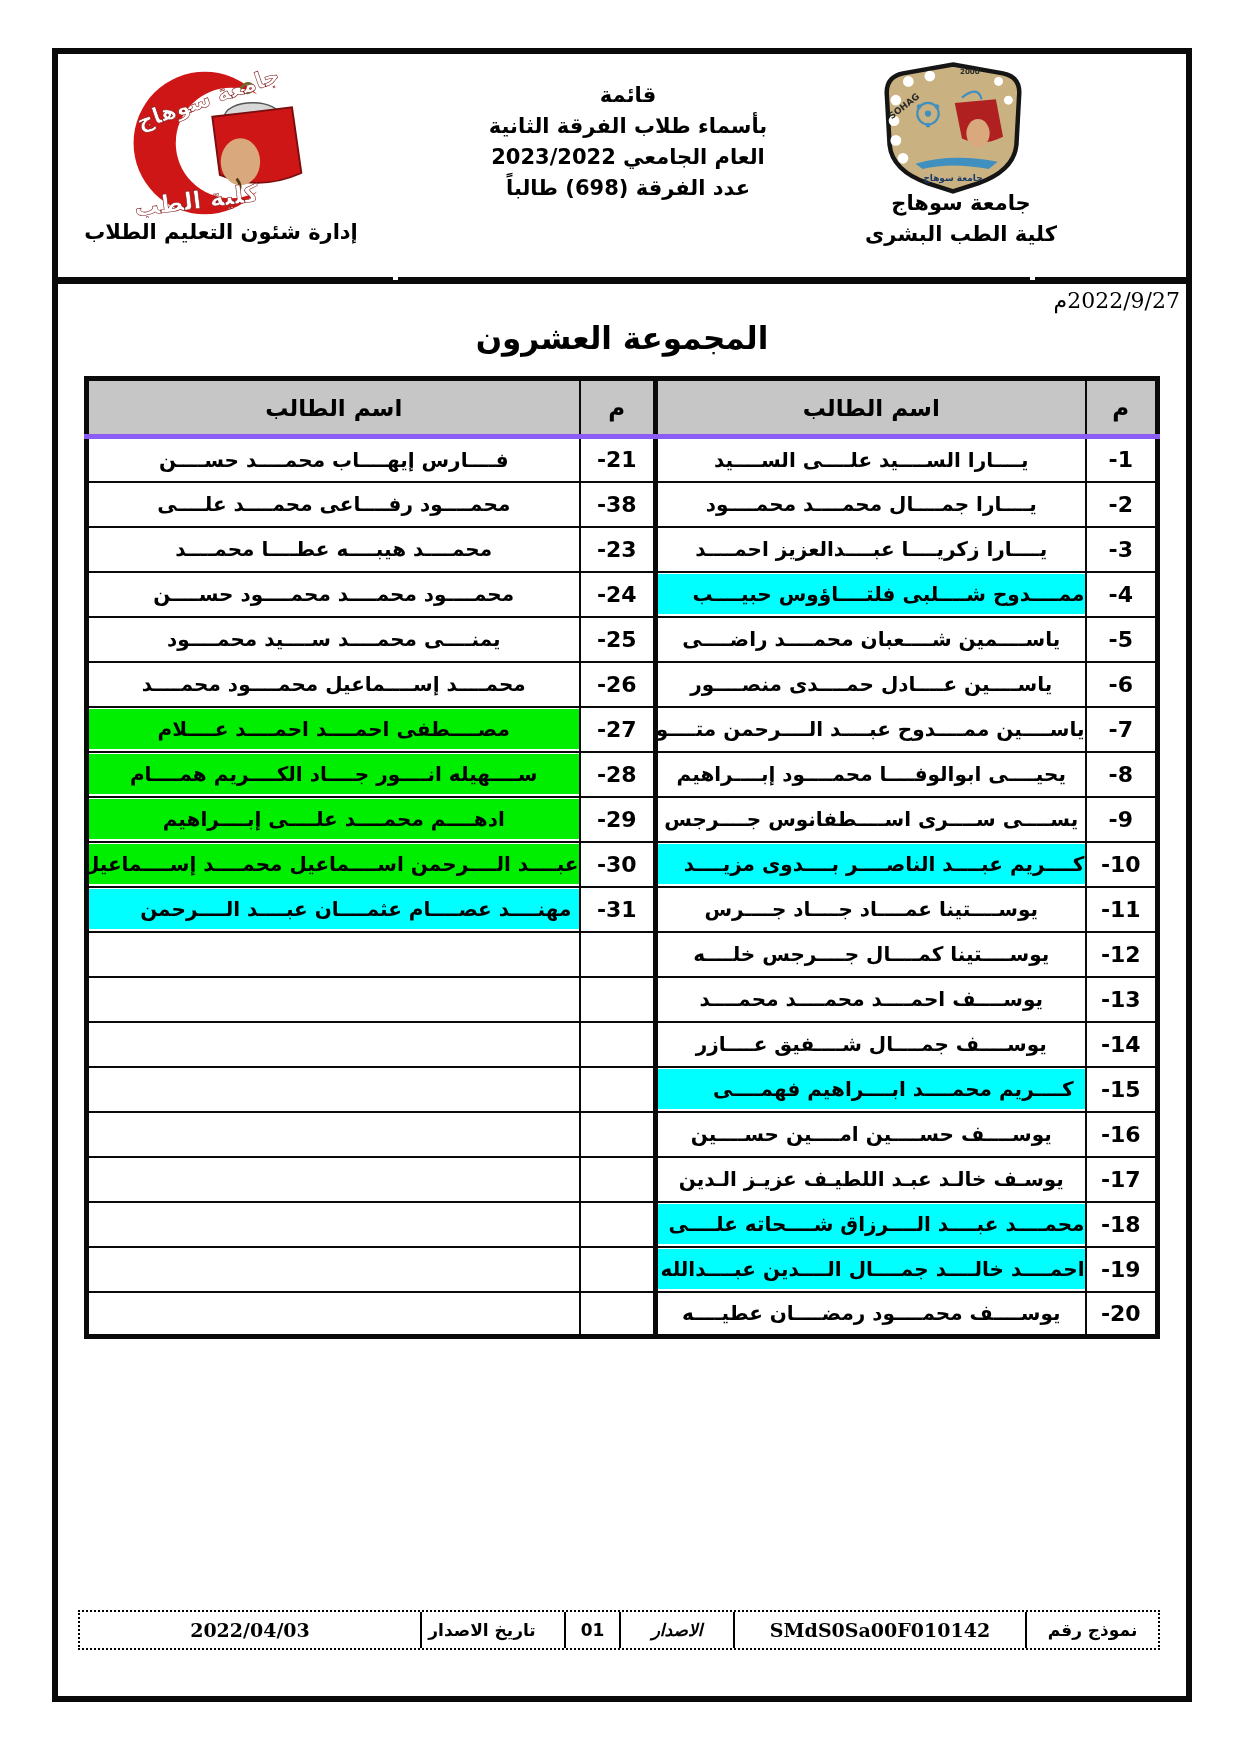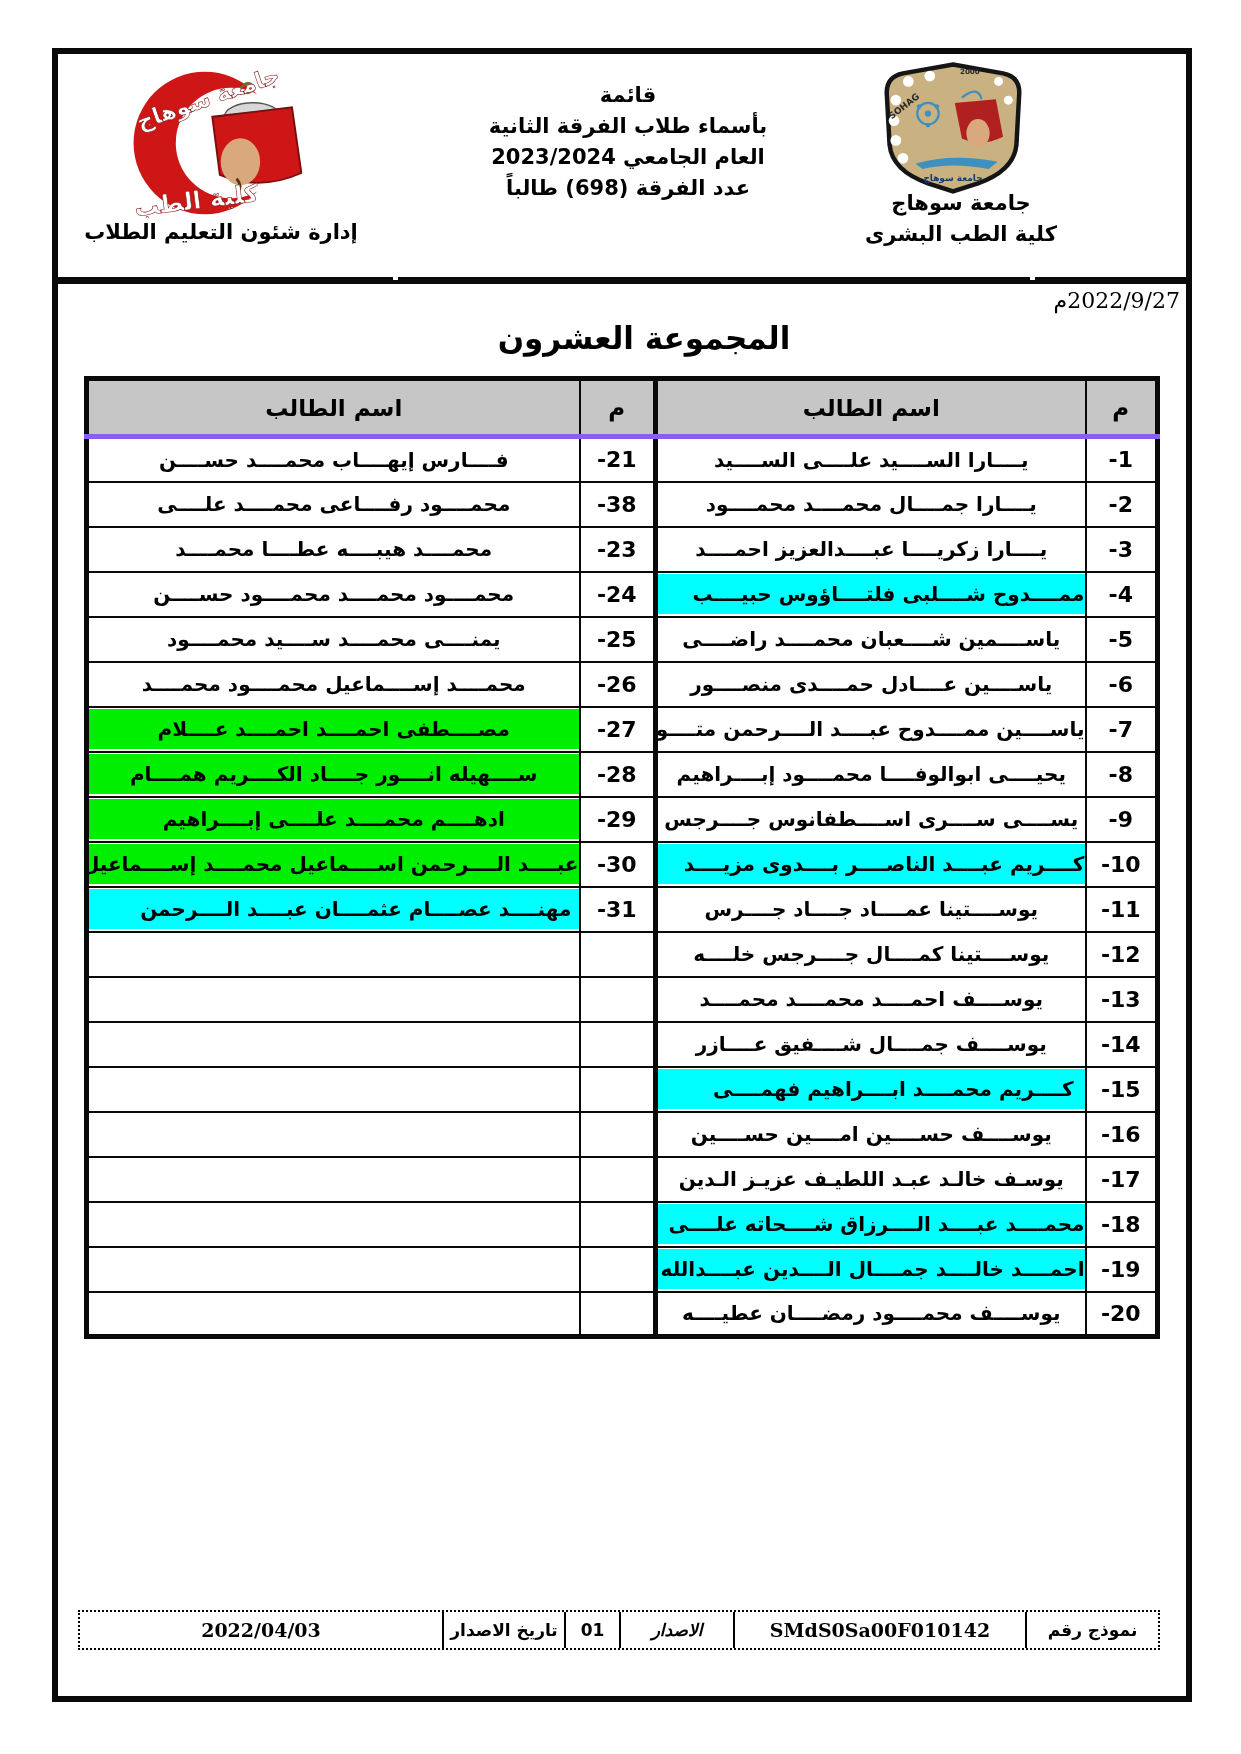--- a/index.html
+++ b/index.html
@@ -38,21 +38,21 @@
     font-weight:bold;font-size:21px;line-height:31px;
   }
   .hrule{position:absolute;left:0;top:223px;width:100%;height:7px;background:#0a0a0a;}
   .hrule .tick{position:absolute;top:0;width:5px;height:3px;background:#fff;}
   .date-line{
     position:absolute;top:234px;right:6px;font-size:22px;font-weight:normal;
     font-family:"DejaVu Serif","Liberation Serif",serif;direction:rtl;
   }
   .group-title{
     position:absolute;top:266px;left:0;width:100%;text-align:center;
-    font-weight:bold;font-size:31px;margin-left:22px;
+    font-weight:bold;font-size:31px;
   }
   
   table.students{
     position:absolute;left:26px;top:322px;width:1076px;
     border-collapse:collapse;table-layout:fixed;
     border:5px solid #0a0a0a;direction:rtl;
   }
   table.students th,table.students td{border:2px solid #0a0a0a;}
   table.students th{
     background:var(--header-row-bg);height:58px;font-size:23px;font-weight:bold;
@@ -78,21 +78,21 @@
     font-weight:bold;font-size:17px;
   }
   .footer-bar .fcell{
     display:flex;align-items:center;justify-content:center;
     border-left:2px solid #000;padding:0 6px;white-space:nowrap;
   }
   .footer-bar .fcell:last-child{border-left:none;}
   .f-form-label{width:133px;}
   .f-form-value{width:292px;direction:ltr;font-family:"DejaVu Serif","Liberation Serif",serif;font-size:19px;}
   .f-issue-label{width:114px;font-style:italic;}
-  .f-issue-value{width:55px;direction:ltr;}
+  .f-issue-value{width:55px;direction:ltr;margin-left:22px;}
   .f-issuedate-label{width:122px;}
   .f-issuedate-value{flex:1;justify-content:flex-start;direction:ltr;
     font-family:"DejaVu Serif","Liberation Serif",serif;font-size:19px;padding-right:22px;}
   
   .crescent-body{fill:var(--crescent-red);}
   .shield-body{fill:var(--shield-tan);stroke:#151515;stroke-width:5px;}
   .shield-red{fill:var(--shield-red);}
   .shield-blue{fill:none;stroke:var(--shield-blue);stroke-width:2.5px;}
   .shield-blue-fill{fill:var(--shield-blue);}
   svg text{font-family:"DejaVu Sans","Liberation Sans",sans-serif;}
@@ -144,21 +144,21 @@
     <text x="90" y="136" text-anchor="middle" font-size="10" font-weight="bold" fill="#1a3a6a">جامعة سوهاج</text>
   </svg>
   <div class="univ-label">
     <div>جامعة سوهاج</div>
     <div>كلية الطب البشرى</div>
   </div>
 
   <div class="center-block">
     <div>قائمة</div>
     <div>بأسماء طلاب الفرقة الثانية</div>
-    <div>العام الجامعي 2023/2024</div>
+    <div>العام الجامعي 2023/2022</div>
     <div>عدد الفرقة (698) طالباً</div>
   </div>
 
   <div class="hrule">
     <span class="tick" style="left:335px"></span>
     <span class="tick" style="left:972px"></span>
   </div>
   <div class="date-line">2022/9/27م</div>
 
   <div class="group-title">المجموعة العشرون</div>

